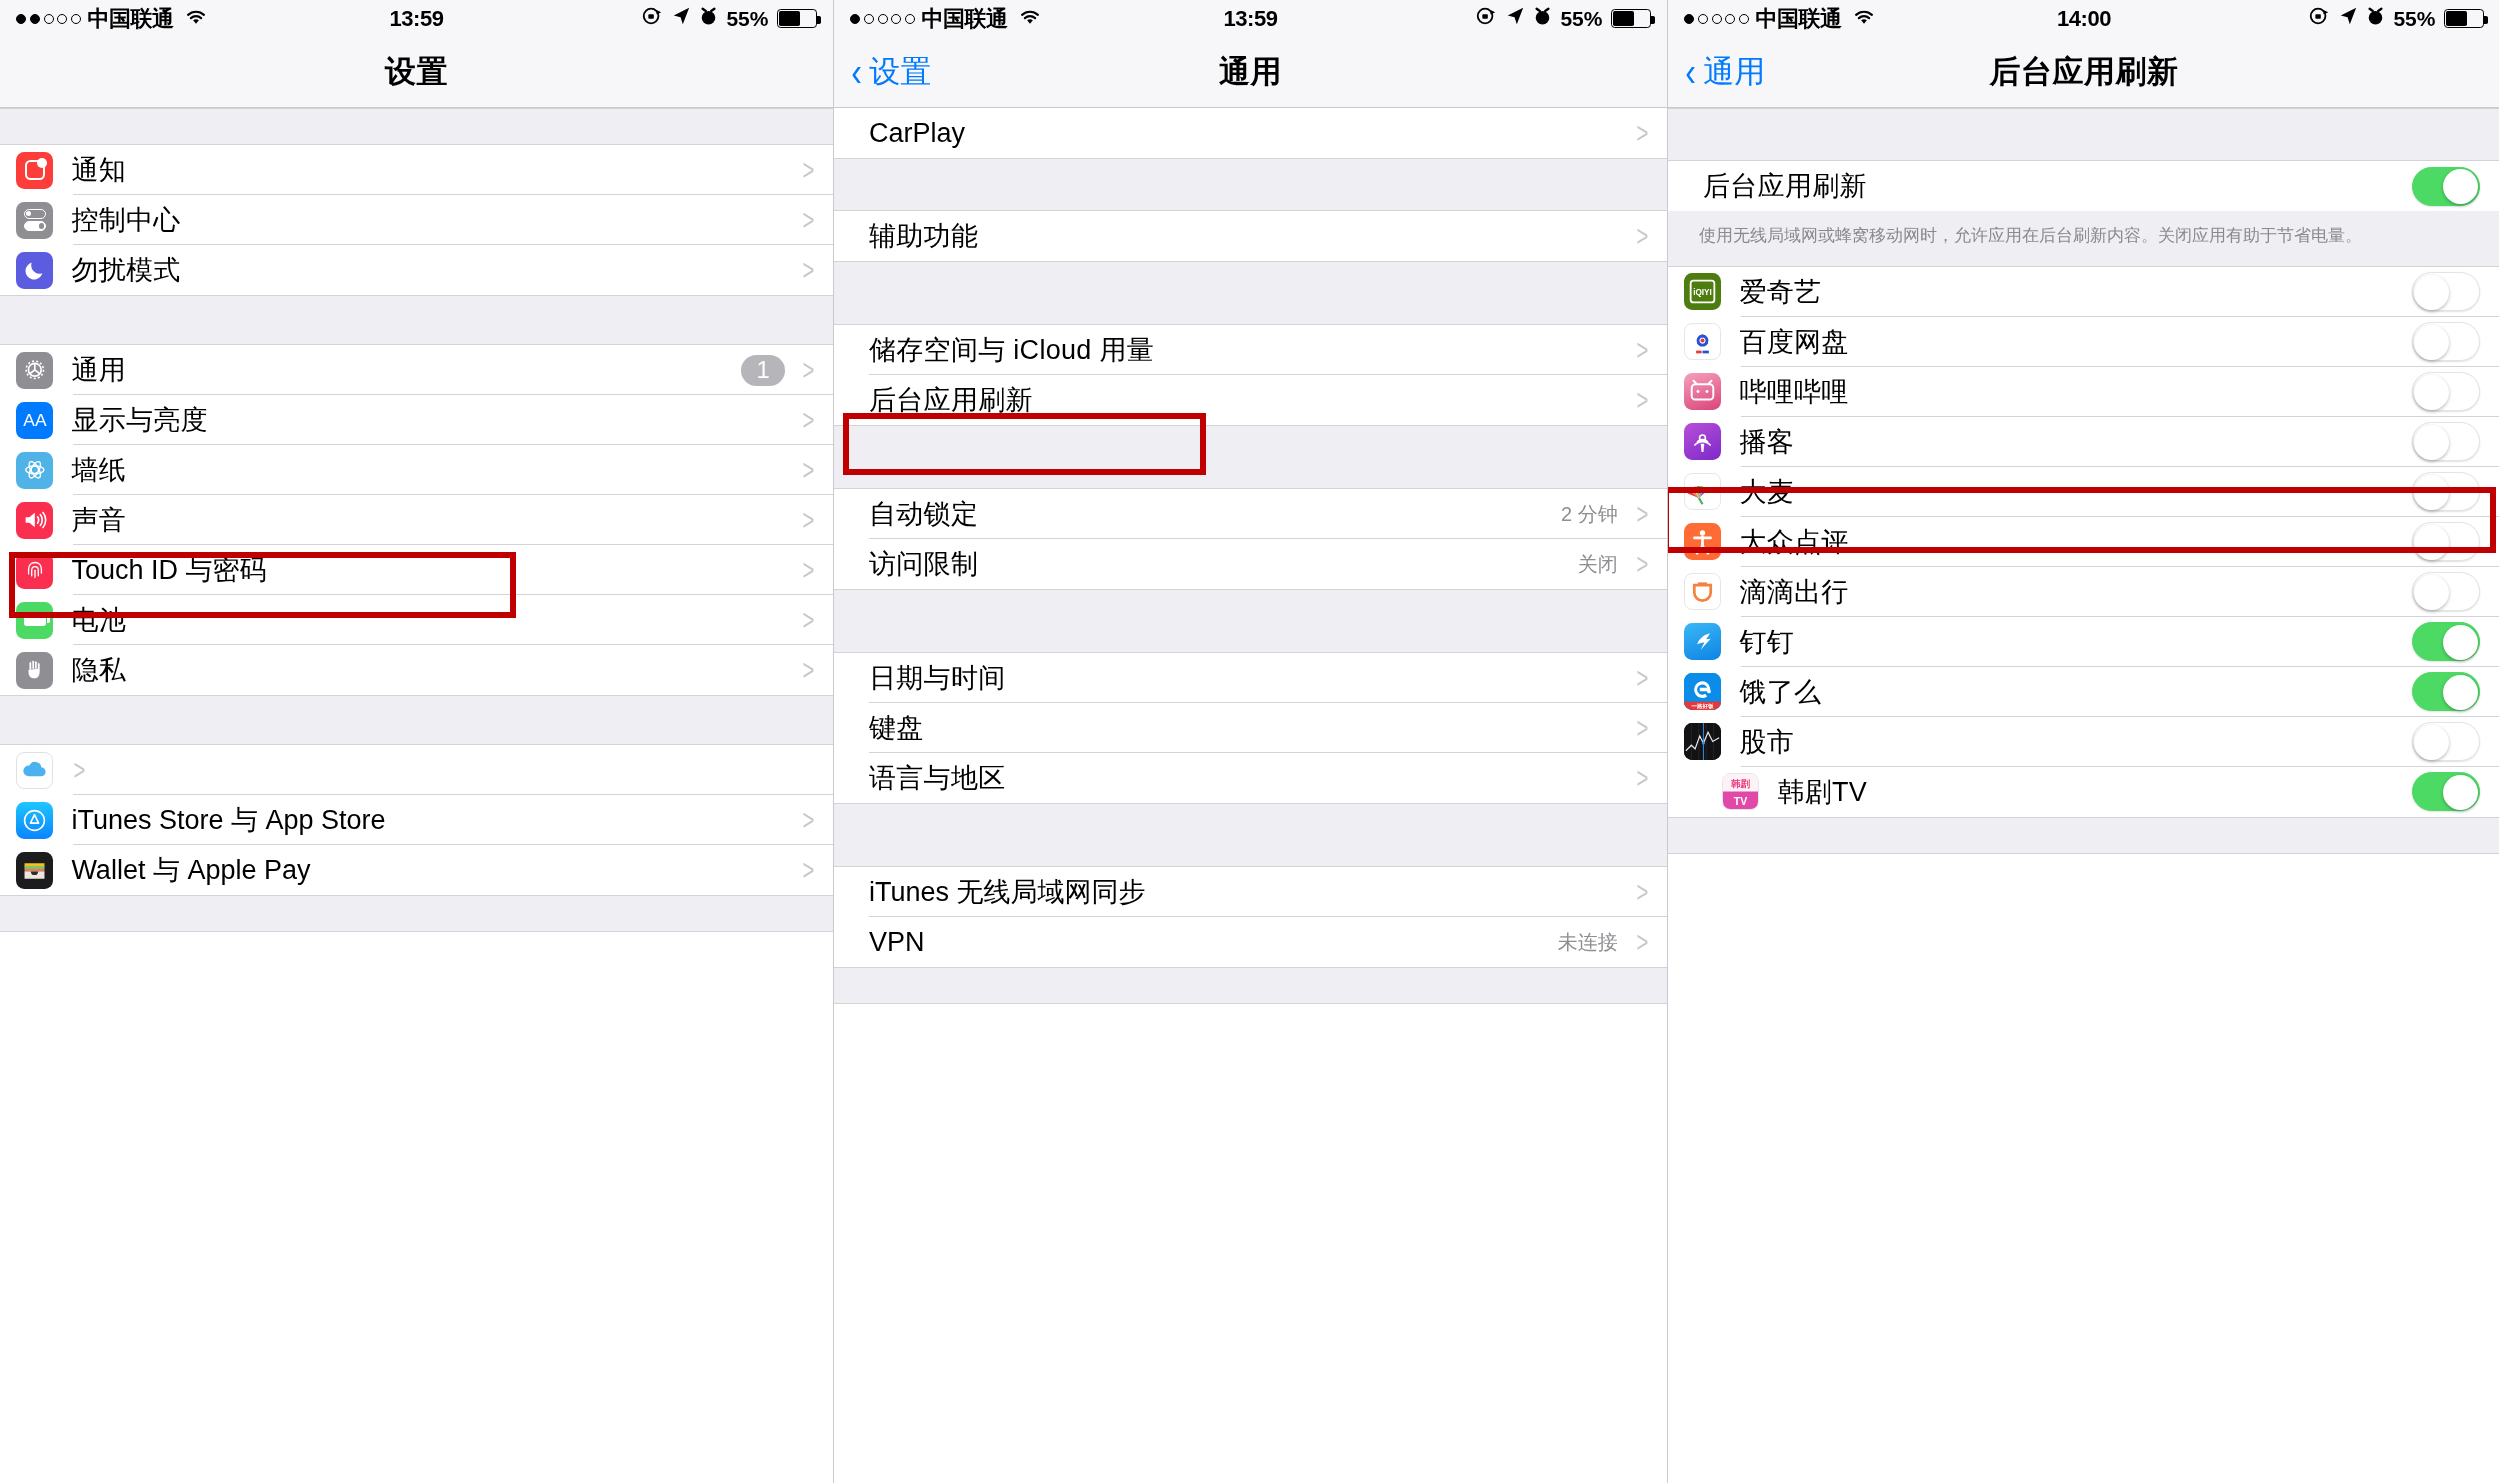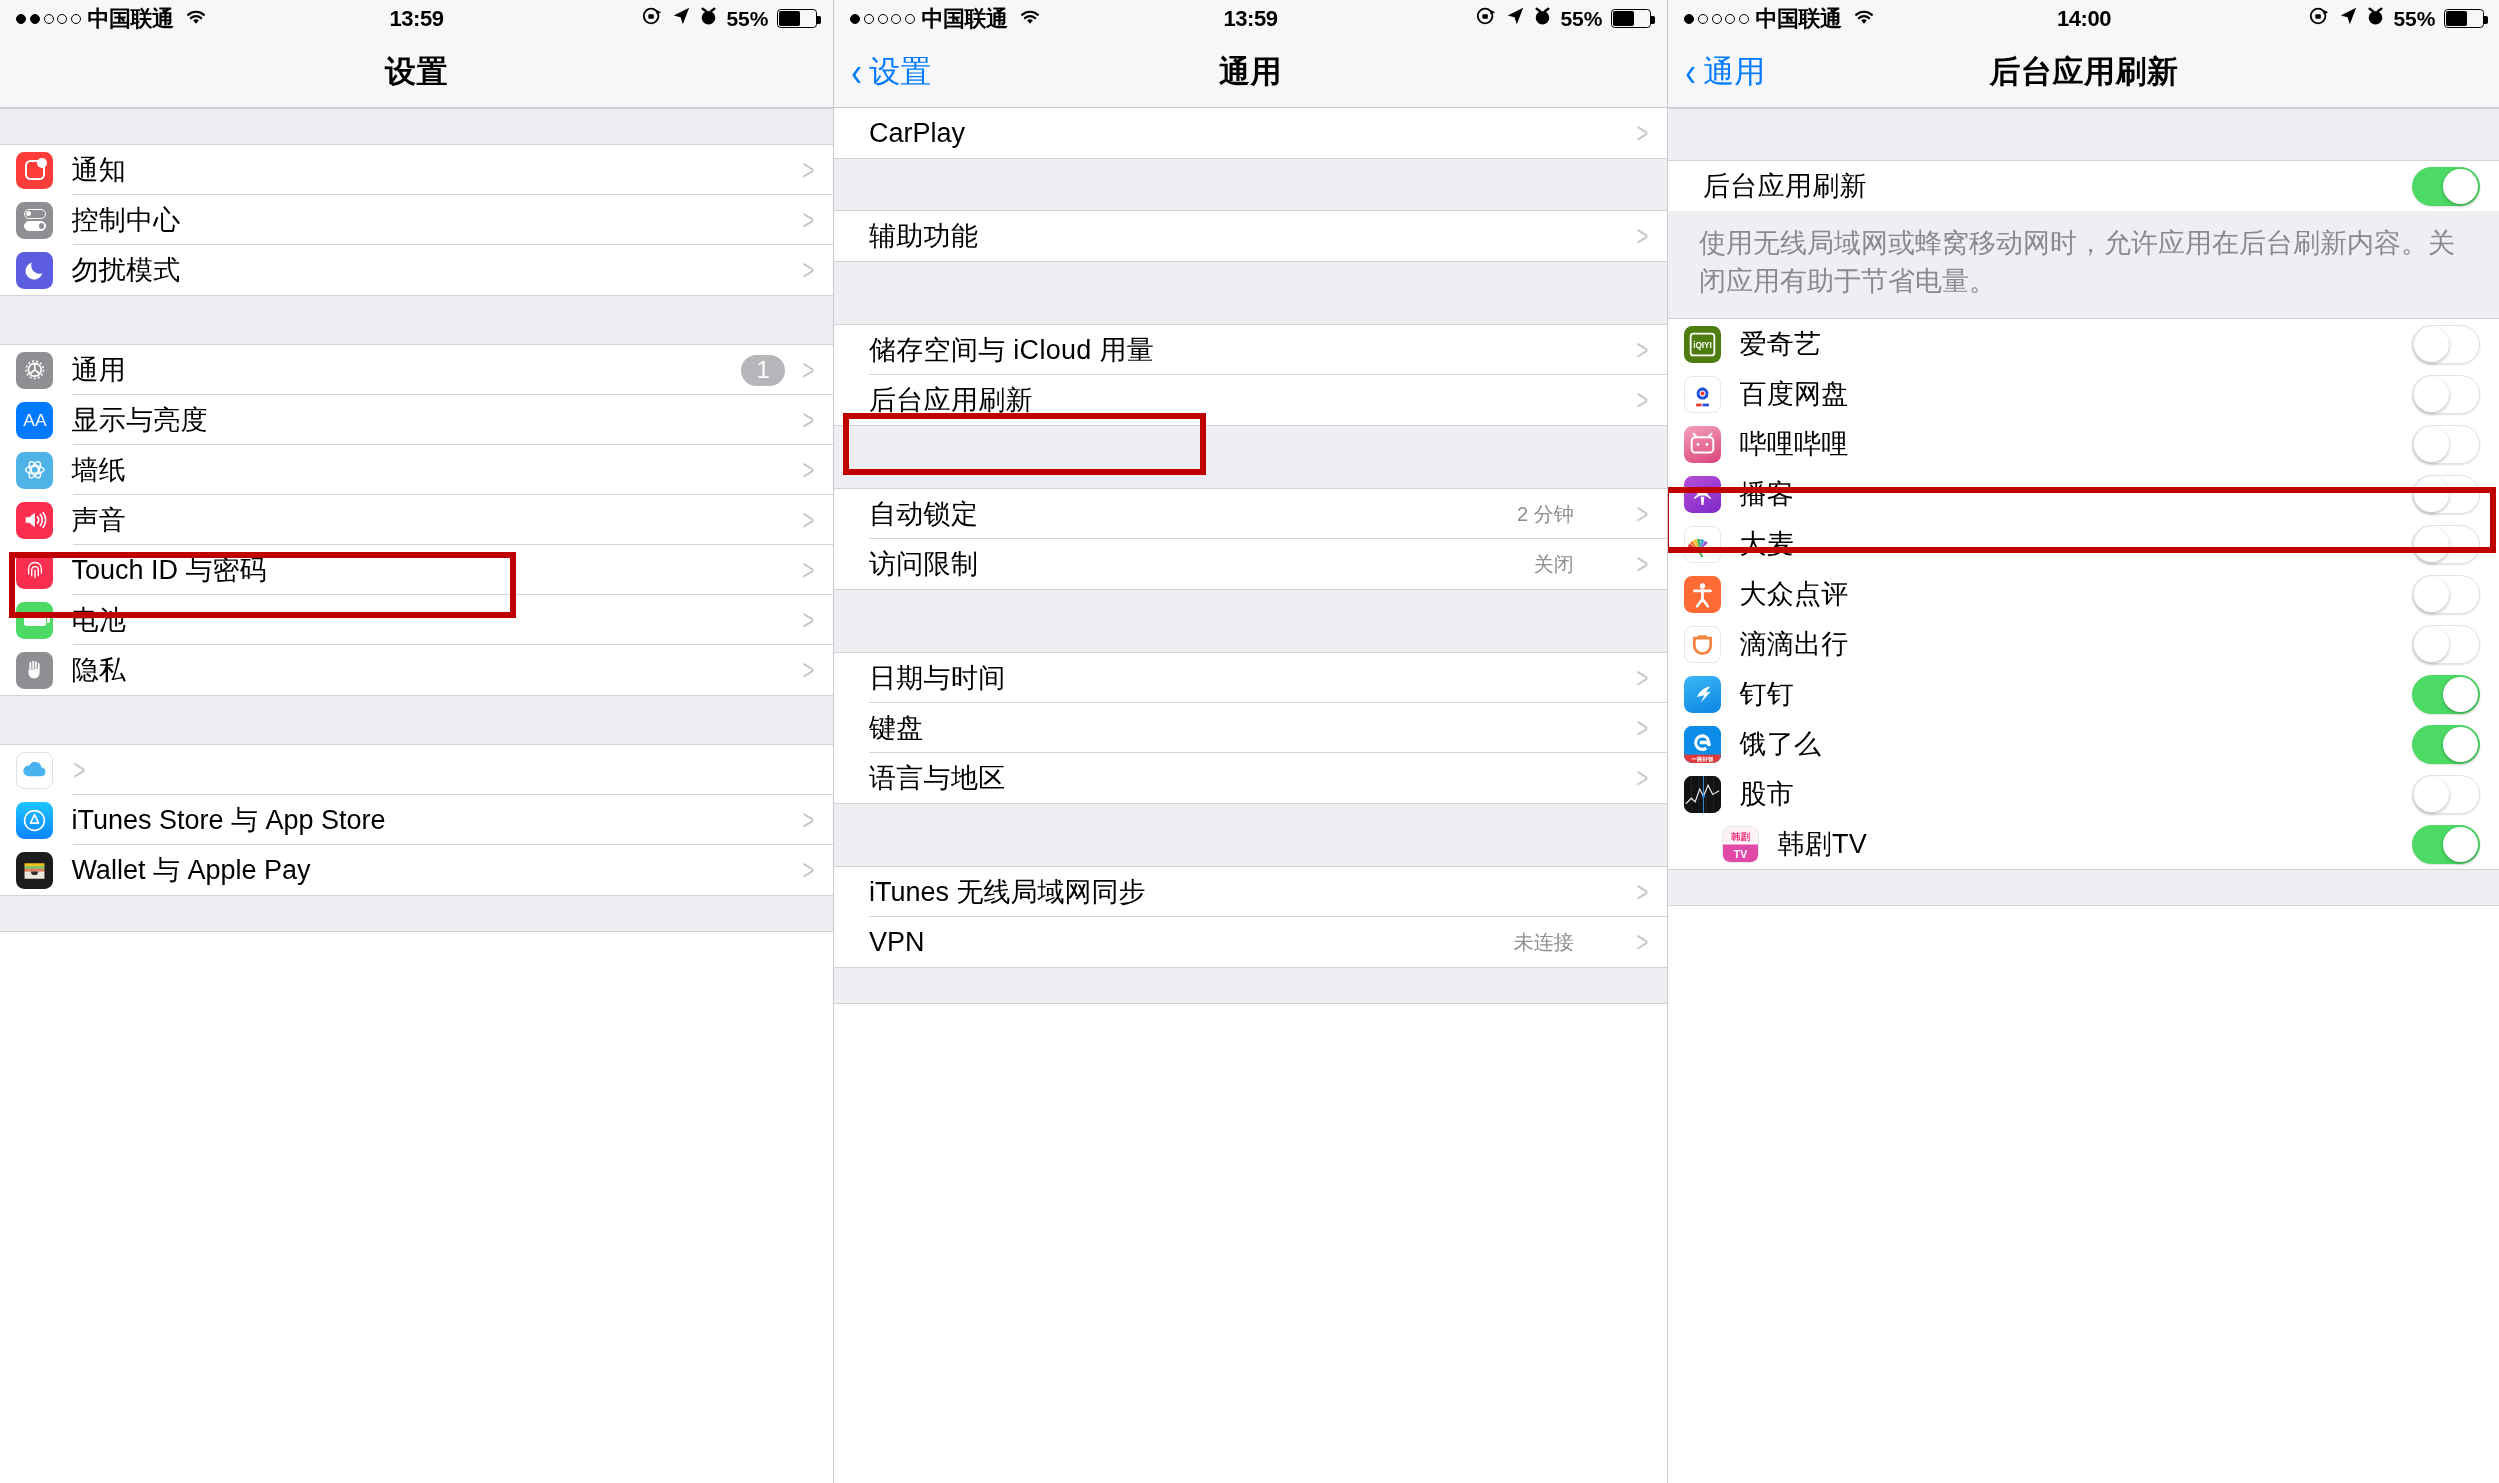--- a/index.html
+++ b/index.html
@@ -82,21 +82,21 @@
   .row {
     height: 50px;
     display: flex; align-items: center;
     background: #fff;
     padding-left: 16.4px;
     position: relative;
   }
   .row .sep {
     position:absolute; left: 73px; right: 0; bottom: 0; height: 0.9px; background: #d4d4d8;
   }
-  .row.noicon { padding-left: 35px; gap: 44px; }
+  .row.noicon { padding-left: 35px; }
   .row.noicon .sep { left: 35px; }
 
   .appicon {
     width: 37px; height: 37px; border-radius: 8.2px;
     flex: 0 0 auto; margin-right: 18px;
     display:flex; align-items:center; justify-content:center;
     overflow:hidden; position:relative;
     font-size: 12px; color:#fff; font-weight:700;
   }
   .label { font-size: 27px; color: #000; letter-spacing: 0.3px; flex: 1; }
@@ -126,21 +126,21 @@
     background:#fff; box-shadow: 0 1.4px 3.7px rgba(0,0,0,0.28);
   }
   .toggle.on { background: #4cd964; border-color: #4cd964; }
   .toggle.on .knob { left: auto; right: 1.4px; }
 
   
   .desc {
     background: #eeeef3;
     border-bottom: 0.9px solid #d2d2d7;
     padding: 12.8px 31px 18px 31px;
-    font-size: 27px; line-height: 1.42; color: #8a8a8e;
+    font-size: 17px; line-height: 1.42; color: #8a8a8e;
   }
 
   
   .hl { position: absolute; border: 6.4px solid #c00000; z-index: 30; pointer-events:none; }
 
   
   .ic-notif { background:#fc3d39; }
   .ic-notif .sq { width:20px; height:20px; border:2.7px solid #fff; border-radius:5.5px; }
   .ic-notif .pin { position:absolute; top:6.4px; right:6.4px; width:10px; height:10px; background:#fff; border-radius:50%; }
   .ic-cc { background:#8e8e93; flex-direction:column; gap:2.7px; }

